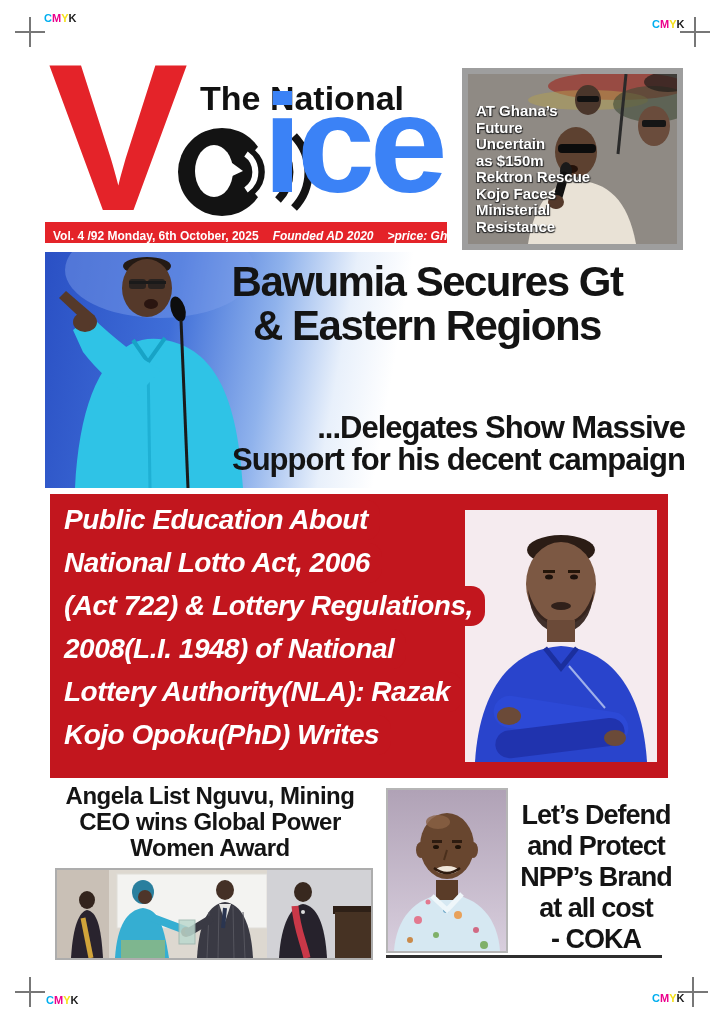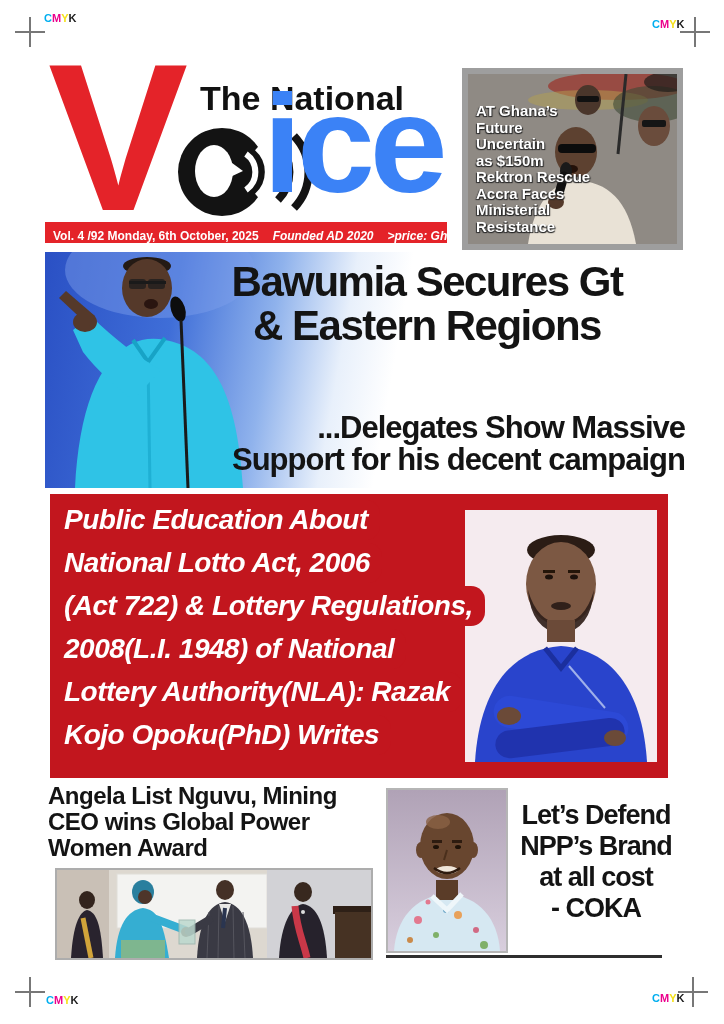--- a/index.html
+++ b/index.html
@@ -40,21 +40,21 @@
             font-size:31px;line-height:32px;font-weight:bold;letter-spacing:-1px;}
   
   .nla{position:absolute;left:50px;top:494px;width:618px;height:284px;background:#c2161e;}
   .nla-photo{position:absolute;left:415px;top:16px;width:192px;height:252px;overflow:hidden;
              background:#f5ebef;}
   .nla-text{position:absolute;left:12px;top:6px;z-index:2;}
   .nla-line{height:43px;line-height:43px;white-space:nowrap;}
   .nla-line span{display:inline-block;background:#c2161e;color:#fff;font-size:28px;font-weight:bold;
                  letter-spacing:-0.5px;line-height:40px;padding:0 12px 0 2px;border-radius:0 14px 14px 0;font-style:italic;}
   
-  .award-head{position:absolute;left:48px;top:783px;width:324px;color:#141414;
+  .award-head{position:absolute;left:48px;top:783px;width:324px;text-align:center;color:#141414;
               font-size:24px;line-height:26px;font-weight:bold;letter-spacing:-0.5px;}
   .award-photo{position:absolute;left:55px;top:868px;width:314px;height:88px;border:2px solid #adadad;
                background:#ddd8d0;overflow:hidden;}
   
   .coka-photo{position:absolute;left:386px;top:788px;width:118px;height:161px;border:2px solid #b5b5b5;
               background:#b7a9bd;overflow:hidden;}
   .coka-head{position:absolute;left:508px;top:800px;width:176px;text-align:center;color:#141414;
              font-size:27px;line-height:31px;font-weight:bold;letter-spacing:-1px;}
   .coka-rule{position:absolute;left:386px;top:955px;width:276px;height:3px;background:#2f2f2f;}
 </style>
@@ -111,21 +111,21 @@
       <ellipse cx="98" cy="97" rx="6" ry="9" fill="#1a1a1a"></ellipse>
       <path d="M96,102 L88,130" stroke="#101010" stroke-width="9" stroke-linecap="round"></path>
       <ellipse cx="88" cy="128" rx="8" ry="7" fill="#54392a"></ellipse>
     </svg>
     <div class="tr-head">
       <div>AT Ghana’s</div>
       <div>Future</div>
       <div>Uncertain</div>
       <div>as $150m</div>
       <div>Rektron Rescue</div>
-      <div>Accra Faces</div>
+      <div>Kojo Faces</div>
       <div>Ministerial</div>
       <div>Resistance</div>
     </div>
   </section>
 
   <section class="lead">
     <div class="lead-photo">
       <svg width="420" height="236" viewBox="0 0 420 236">
         <ellipse cx="115" cy="18" rx="95" ry="48" fill="#7ea0ea" opacity="0.45"></ellipse>
         <ellipse cx="102" cy="14" rx="24" ry="9" fill="#241a14"></ellipse>
@@ -256,20 +256,21 @@
         <rect x="64" y="50" width="10" height="3" fill="#2e1c10"></rect>
         <ellipse cx="48" cy="57" rx="3" ry="2" fill="#1e1208"></ellipse>
         <ellipse cx="70" cy="57" rx="3" ry="2" fill="#1e1208"></ellipse>
         <path d="M59,60 L56,70" stroke="#4a2f1c" stroke-width="2" fill="none"></path>
         <ellipse cx="59" cy="80" rx="11" ry="4" fill="#f0e6da"></ellipse>
         <path d="M46,78 Q59,88 72,78" stroke="#2e1a0e" stroke-width="2.5" fill="none"></path>
       </svg>
     </div>
     <div class="coka-head">
       <div>Let’s Defend</div>
+      <div>and Protect</div>
       <div>NPP’s Brand</div>
       <div>at all cost</div>
       <div>- COKA</div>
     </div>
     <div class="coka-rule"></div>
   </section>
 
 </div>
 
 </body></html>

